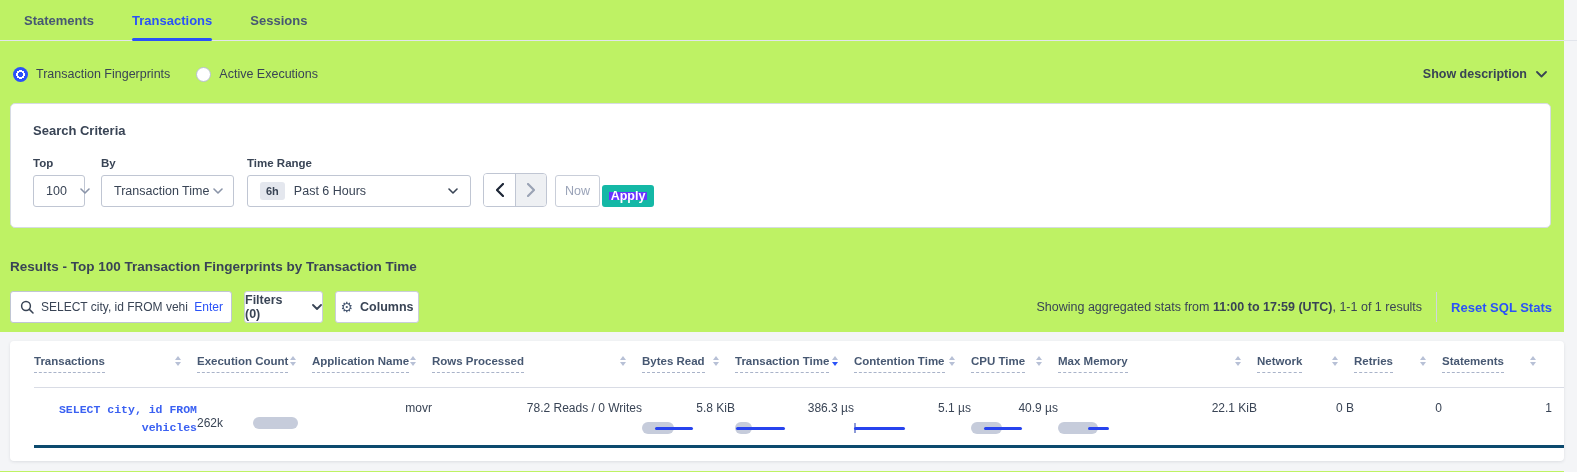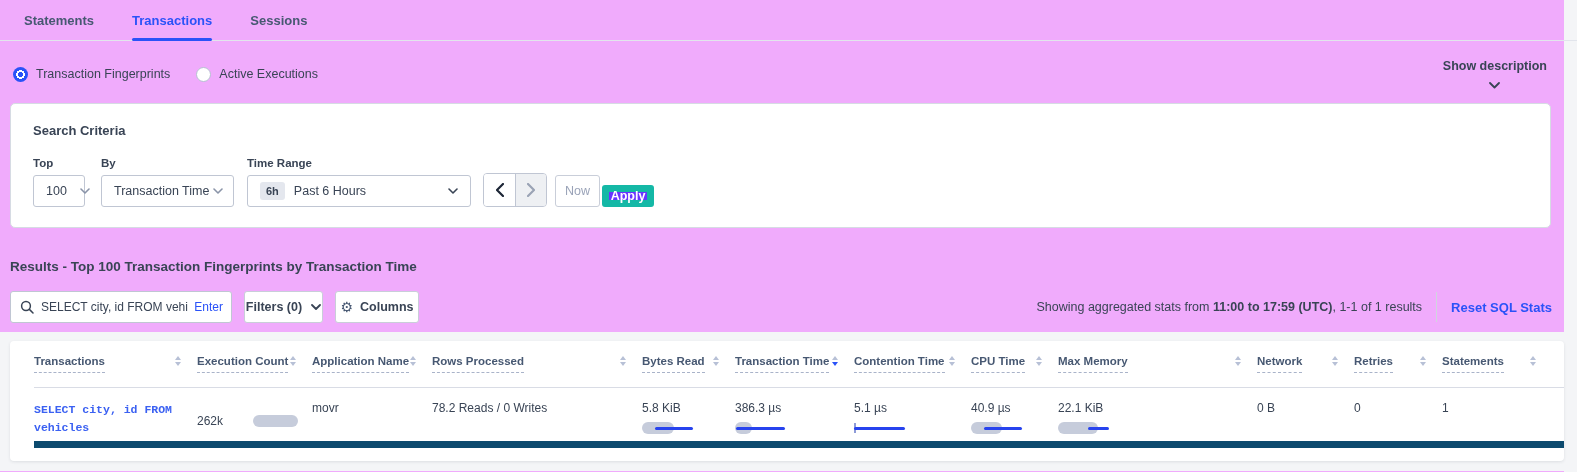--- a/index.html
+++ b/index.html
@@ -7,35 +7,35 @@
   body {
     font-family:"Liberation Sans", sans-serif;
     color:#394455;
     background:#ffffff;
     position:relative;
     overflow:hidden;
   }
   .page { position:relative; width:1577px; height:472px; }
   .gutter-right { position:absolute; top:0; right:0; width:13px; height:472px; background:#f4f5f7; }
   .tab-border-ext { position:absolute; top:40px; right:0; width:13px; height:1px; background:#e2e5ec; z-index:2; }
-  .content { position:relative; width:1564px; height:472px; background:#f0abfc; z-index:1; }
+  .content { position:relative; width:1564px; height:472px; background:#bef264; z-index:1; }
 
   
   .tabs-bar { height:41px; border-bottom:1px solid #e2e5ec; display:flex; align-items:stretch; padding-left:24px; }
   .tab { position:relative; display:flex; align-items:center; margin-right:38px; font-size:13px; font-weight:600; color:#475872; cursor:pointer; }
   .tab.active { color:#2a52f8; }
   .tab.active::after { content:""; position:absolute; left:0; right:0; bottom:-1px; height:3px; background:#2a52f8; border-radius:2px; }
 
   
   .radio-row { display:flex; align-items:center; margin-top:16px; height:34px; padding-left:13px; }
   .radio { width:15px; height:15px; border-radius:50%; flex:0 0 auto; }
   .radio.sel { background:radial-gradient(circle, #2a52f8 0 2.6px, #ffffff 2.6px 4.4px, #2a52f8 4.4px 100%); }
   .radio.unsel { background:#fff; border:1px solid #b7c0d2; }
   .radio-label { font-size:12.5px; margin:0 26px 0 8px; color:#394455; }
-  .show-desc { margin-left:auto; margin-right:17px; display:flex; align-items:center; gap:9px; font-size:12.5px; font-weight:600; color:#394455; cursor:pointer;flex-direction:column; }
+  .show-desc { margin-left:auto; margin-right:17px; display:flex; align-items:center; gap:9px; font-size:12.5px; font-weight:600; color:#394455; cursor:pointer; }
 
   
   .criteria-card { margin:12px 13px 0 10px; height:125px; border:1px solid #d6dbe3; border-radius:5px; background:#fff; padding:19px 0 0 22px; }
   .criteria-title { font-size:13px; font-weight:700; color:#394455; }
   .criteria-row { display:flex; align-items:flex-end; margin-top:19px; }
   .field { display:flex; flex-direction:column; }
   .field-label { font-size:11.5px; font-weight:700; color:#394455; margin-bottom:6px; }
   .select { height:32px; border:1px solid #c0c6d3; border-radius:3px; background:#fff; display:flex; align-items:center; font-size:12.5px; color:#394455; cursor:pointer; }
   .select-top { width:52px; padding:0 9px 0 12px; margin-right:16px;gap:13px; }
   .select-by { width:133px; padding:0 10px 0 12px; margin-right:13px; }
@@ -49,40 +49,40 @@
   .now-btn { margin-left:8px; width:45px; height:32px; border:1px solid #c9ced9; border-radius:3px; background:#fff; font-size:12.5px; color:#9aa3b8; display:flex; align-items:center; justify-content:center; cursor:default; }
   .apply-btn { margin-left:2px; width:52px; height:22px; border:7px solid #14b8a6; border-radius:3px; background:#6933ff; color:#fff; font-size:12.5px; font-weight:700; display:flex; align-items:center; justify-content:center; cursor:pointer; }
 
   
   .results-heading { margin:31px 0 0 10px; font-size:13.5px; font-weight:700; color:#394455; }
   .controls-row { display:flex; align-items:center; margin:17px 0 0 10px; height:32px; padding-right:12px; }
   .search-box { width:222px; height:32px; border:1px solid #c0c6d3; border-radius:3px; background:#fff; display:flex; align-items:center; padding:0 8px 0 9px; }
   .search-text { flex:1; font-size:12px; color:#394455; white-space:nowrap; overflow:hidden; margin-left:7px; }
   .enter-label { font-size:12px; color:#2a52f8; margin-left:6px; cursor:pointer; }
   .btn { height:32px; border:1px solid #c9ced9; border-radius:3px; background:#fff; display:flex; align-items:center; justify-content:center; font-size:12.5px; font-weight:700; color:#394455; cursor:pointer; }
-  .filters-btn { margin-left:12px; width:79px; gap:9px; }
+  .filters-btn { margin-left:12px; width:79px; gap:16px; }
   .columns-btn { margin-left:12px; width:84px; gap:7px; }
   .gear-glyph { font-size:14px; font-weight:400; line-height:1; color:#475872; }
   .stats-area { margin-left:auto; display:flex; align-items:center; }
   .stats-text { font-size:12.5px; color:#394455; }
   .stats-text b { font-weight:700; }
   .v-divider { width:1px; height:30px; background:#d0d5de; margin:0 14px; }
   .reset-link { font-size:13px; font-weight:600; color:#2a52f8; cursor:pointer; white-space:nowrap; }
 
   
   .table-section { margin-top:9px; height:139px; background:#f4f5f7; padding:9px 0 10px 10px; }
   .table-card { width:1554px; height:120px; background:#fff; border-radius:4px; box-shadow:0 1px 3px rgba(57,68,85,0.12); padding-left:24px; }
   .thead { display:flex; height:47px; padding-top:14px; border-bottom:1px solid #d9dce5; }
   .th { display:flex; align-items:flex-start; justify-content:space-between; padding-right:16px; }
   .th-label { font-size:11.5px; font-weight:700; color:#475872; border-bottom:1px dashed #a9b3c9; padding-bottom:4px; line-height:13px; cursor:pointer; }
   .sort-icon { display:flex; flex-direction:column; align-items:center; gap:2px; margin-top:1px; cursor:pointer; }
   .sort-icon .up { width:0; height:0; border-left:3.5px solid transparent; border-right:3.5px solid transparent; border-bottom:4.5px solid #b7c0d6; }
   .sort-icon .down { width:0; height:0; border-left:3.5px solid transparent; border-right:3.5px solid transparent; border-top:4.5px solid #b7c0d6; }
   .sort-icon.desc .down { border-top-color:#2a52f8; }
-  .trow { display:flex; height:60px; padding-top:13px; border-bottom:7px solid #0c4a6e; }
+  .trow { display:flex; height:60px; padding-top:13px; border-bottom:3px solid #0c4a6e;text-align:right; }
   .td { font-size:12px; color:#394455; }
   .c1{width:163px;} .c2{width:115px;} .c3{width:120px;} .c4{width:210px;}
   .c5{width:93px;} .c6{width:119px;} .c7{width:117px;} .c8{width:87px;}
   .c9{width:199px;} .c10{width:97px;} .c11{width:88px;} .c12{width:110px;}
   .sql-link { font-family:"Liberation Mono","DejaVu Sans Mono",monospace; font-size:11.5px; font-weight:700; color:#3b61f2; line-height:18px; cursor:pointer; }
   .count-cell { display:flex; align-items:center; }
   .count-bar { height:12px; border-radius:6px; background:#c6ccdb; margin-left:30px; }
   .bar-wrap { position:relative; height:12px; margin-top:7px; width:80px; }
   .gray-bar { position:absolute; left:0; top:0; height:12px; border-radius:6px; background:#c6ccdb; }
   .blue-line { position:absolute; top:5px; height:2.5px; border-radius:2px; background:#2743ee; }

